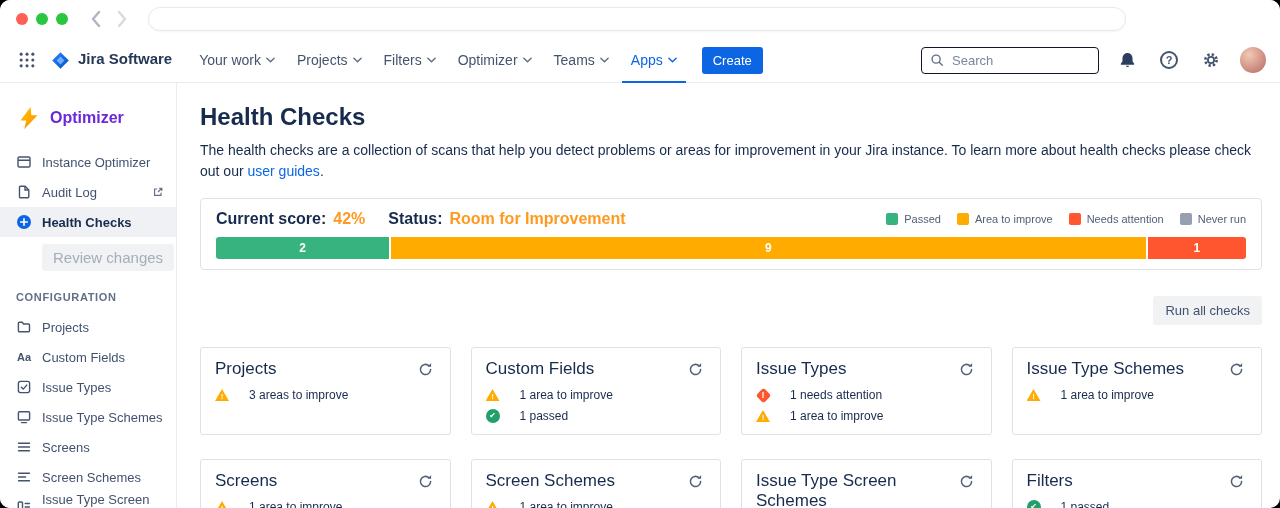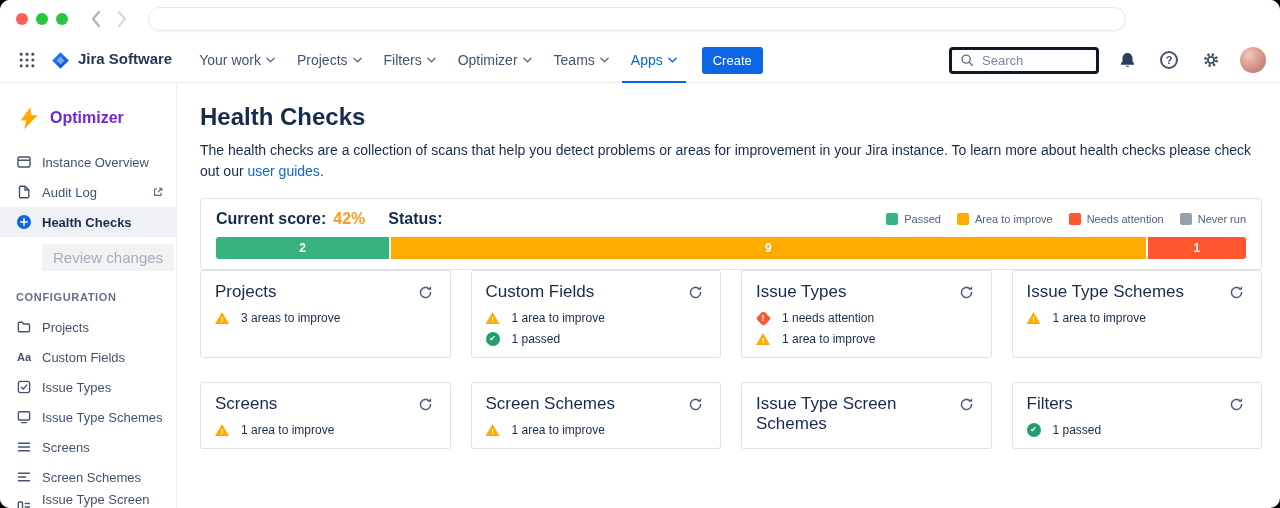--- a/index.html
+++ b/index.html
@@ -18,21 +18,21 @@
   .icon-btn { background: none; border: none; padding: 4px; display: flex; align-items: center; justify-content: center; color: #44546E; cursor: pointer; }
   .brand { display: flex; align-items: flex-start; gap: 7px; margin-right: 8px; }
   .brand-name { font-size: 15px; font-weight: 600; color: #253858; white-space: nowrap; }
   .menu { display: flex; align-items: stretch; gap: 4px; height: 45px; }
   .menu-item { display: flex; align-items: center; gap: 5px; padding: 0 9px; font-size: 14px; color: #44546E; border: none; background: none; border-bottom: 2px solid transparent; border-top: 2px solid transparent; cursor: pointer; }
   .menu-item.active { color: #0C66E4; border-bottom-color: #0C66E4; font-weight: 500; }
   .menu-item .chev { display: flex; color: #626F86; }
   .menu-item.active .chev { color: #0C66E4; }
   .create-btn { background: #0C66E4; color: #fff; border: none; border-radius: 3px; font-size: 13px; font-weight: 500; padding: 6px 11px; margin-left: 6px; cursor: pointer; }
   .nav-right { margin-left: auto; display: flex; align-items: center; gap: 15px; }
-  .searchbox { width: 150px; height: 27px; border: 3px solid #0f172a; border-radius: 4px; display: flex; align-items: center; gap: 6px; padding: 0 8px; background: #fff; }
+  .searchbox { width: 178px; height: 27px; border: 1px solid #0f172a; border-radius: 4px; display: flex; align-items: center; gap: 6px; padding: 0 8px; background: #fff; }
   .searchbox input { border: none; outline: none; width: 100%; font-size: 13px; color: #172B4D; font-family: "Liberation Sans", sans-serif; }
   .searchbox input::placeholder { color: #7A869A; }
   .help-icon { width: 18px; height: 18px; border: 2px solid #44546E; border-radius: 50%; display: flex; align-items: center; justify-content: center; color: #44546E; font-size: 11px; font-weight: 700; }
   .help-icon::before { content: "?"; }
   .avatar { width: 26px; height: 26px; border-radius: 50%; background: radial-gradient(circle at 35% 30%, #F2C9B5, #C9857B 70%, #A96A63); border: none; cursor: pointer; }
 
   
   .app-body { display: flex; height: 425px; }
   .sidebar { width: 177px; flex: 0 0 177px; border-right: 1px solid #EBECF0; padding-top: 16px; background: #fff; }
   .app-brand { display: flex; align-items: center; gap: 8px; padding: 6px 14px 16px 16px; }
@@ -66,21 +66,21 @@
   .actions { display: flex; justify-content: flex-end; margin: 26px 0 22px; }
   .run-btn { background: #F1F2F4; border: none; border-radius: 3px; padding: 7px 12px; font-size: 13px; font-weight: 500; color: #42526E; cursor: pointer; font-family: "Liberation Sans", sans-serif; }
 
   
   .grid { display: grid; grid-template-columns: repeat(4, 1fr); gap: 24px 20px; }
   .card { border: 1px solid #DFE1E6; border-radius: 3px; background: #fff; padding: 11px 14px; }
   .card-head { display: flex; justify-content: space-between; align-items: flex-start; }
   .card-title { margin: 0; font-size: 17px; font-weight: 500; color: #172B4D; }
   .refresh-btn { background: none; border: none; padding: 2px; color: #505F79; cursor: pointer; display: flex; }
   .stats { margin-top: 8px; display: flex; flex-direction: column; gap: 7px; }
-  .stat { display: flex; align-items: center; gap: 12px; font-size: 12px; font-weight: 500; color: #172B4D; }
+  .stat { display: flex; align-items: center; gap: 20px; font-size: 12px; font-weight: 500; color: #172B4D; }
 
   
   .si { position: relative; width: 14px; height: 14px; flex: 0 0 14px; }
   .si-warning::before { content: ""; position: absolute; left: 0; right: 0; top: 1px; bottom: 1px; background: #FFAB00; clip-path: polygon(50% 0, 100% 100%, 0 100%); }
   .si-warning::after { content: "!"; position: absolute; left: 0; right: 0; top: 2px; bottom: 0; text-align: center; font-size: 8px; line-height: 13px; font-weight: 800; color: #fff; }
   .si-check::before { content: ""; position: absolute; inset: 0; background: #22A06B; border-radius: 50%; }
   .si-check::after { content: "\2714"; position: absolute; inset: 0; text-align: center; font-size: 8px; line-height: 14px; color: #fff; }
   .si-error::before { content: ""; position: absolute; inset: 1.5px; background: #FF5630; border-radius: 3px; transform: rotate(45deg); }
   .si-error::after { content: "!"; position: absolute; inset: 0; text-align: center; font-size: 9px; line-height: 14px; font-weight: 800; color: #fff; }
 </style>
@@ -239,21 +239,21 @@
         <span class="app-name">Optimizer</span>
       </div>
 
       <button class="side-item">
         <span class="s-ic">
           <svg width="16" height="16" viewBox="0 0 16 16">
               <rect x="2" y="3" width="12" height="10" rx="1.3" fill="none" stroke="currentColor" stroke-width="1.4"></rect>
               <path d="M2 6.2h12" stroke="currentColor" stroke-width="1.4"></path>
             </svg>
         </span>
-        <span>Instance Overview</span>
+        <span>Instance Optimizer</span>
       </button>
 
       <button class="side-item">
         <span class="s-ic">
           <svg width="16" height="16" viewBox="0 0 16 16">
               <path d="M4.5 2.2h4.6L12.8 6v6.8a1 1 0 0 1-1 1H4.5a1 1 0 0 1-1-1V3.2a1 1 0 0 1 1-1z" fill="none" stroke="currentColor" stroke-width="1.4"></path>
               <path d="M9 2.4V6h3.6" fill="none" stroke="currentColor" stroke-width="1.4"></path>
             </svg>
         </span>
         <span>Audit Log</span>
@@ -348,20 +348,21 @@
 
     <main class="main">
       <h1 class="page-title">Health Checks</h1>
       <p class="desc"><span>The health checks are a collection of scans that help you detect problems or areas for improvement in your Jira instance. To learn more about health checks please check out our </span><a>user guides</a><span>.</span></p>
 
       <section class="score-card">
         <div class="score-row">
           <span class="score-label">Current score:</span>
           <span class="score-value" style="color: rgb(255, 153, 31);">42%</span>
           <span class="status-label">Status:</span>
+          <span class="status-value" style="color: rgb(255, 153, 31);">Room for Improvement</span>
           <div class="legend">
             <span class="legend-item">
                 <span class="swatch" style="background: rgb(54, 179, 126);"></span>
                 <span>Passed</span>
               </span>
             <span class="legend-item">
                 <span class="swatch" style="background: rgb(255, 171, 0);"></span>
                 <span>Area to improve</span>
               </span>
             <span class="legend-item">
@@ -380,20 +381,23 @@
             </div>
           <div class="seg" style="background: rgb(255, 171, 0); flex-grow: 9;">
               <span>9</span>
             </div>
           <div class="seg" style="background: rgb(255, 86, 48); flex-grow: 1.1;">
               <span>1</span>
             </div>
         </div>
       </section>
 
+      <div class="actions">
+        <button class="run-btn">Run all checks</button>
+      </div>
 
       <div class="grid">
 
         <section class="card">
           <div class="card-head">
               <h2 class="card-title">Projects</h2>
               <button class="refresh-btn">
                 <svg width="17" height="17" viewBox="0 0 20 20">
                   <path d="M16 10a6 6 0 1 1-2-4.5" fill="none" stroke="currentColor" stroke-width="1.8" stroke-linecap="round"></path>
                   <path d="M16.6 2.6v4.3h-4.3z" fill="currentColor"></path>

